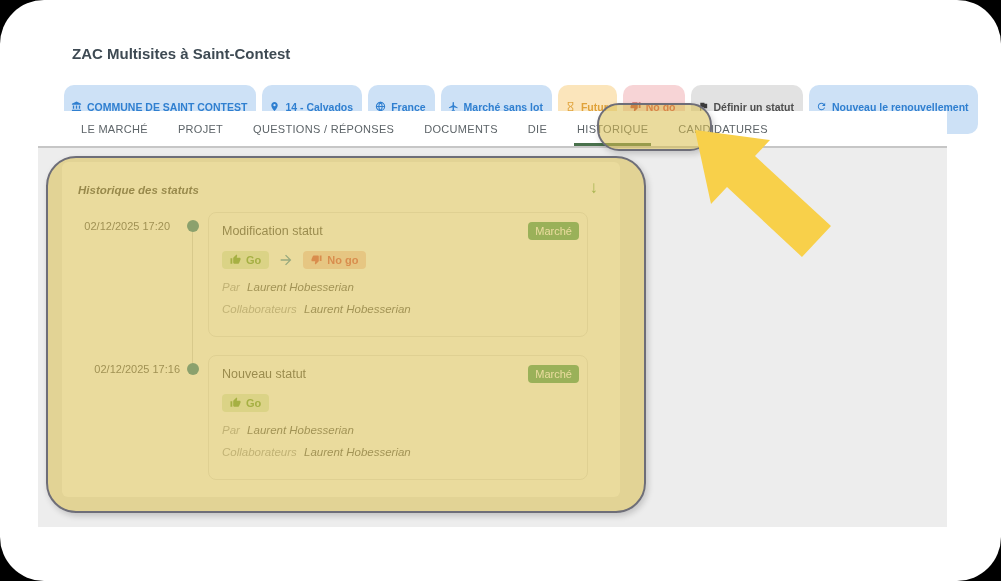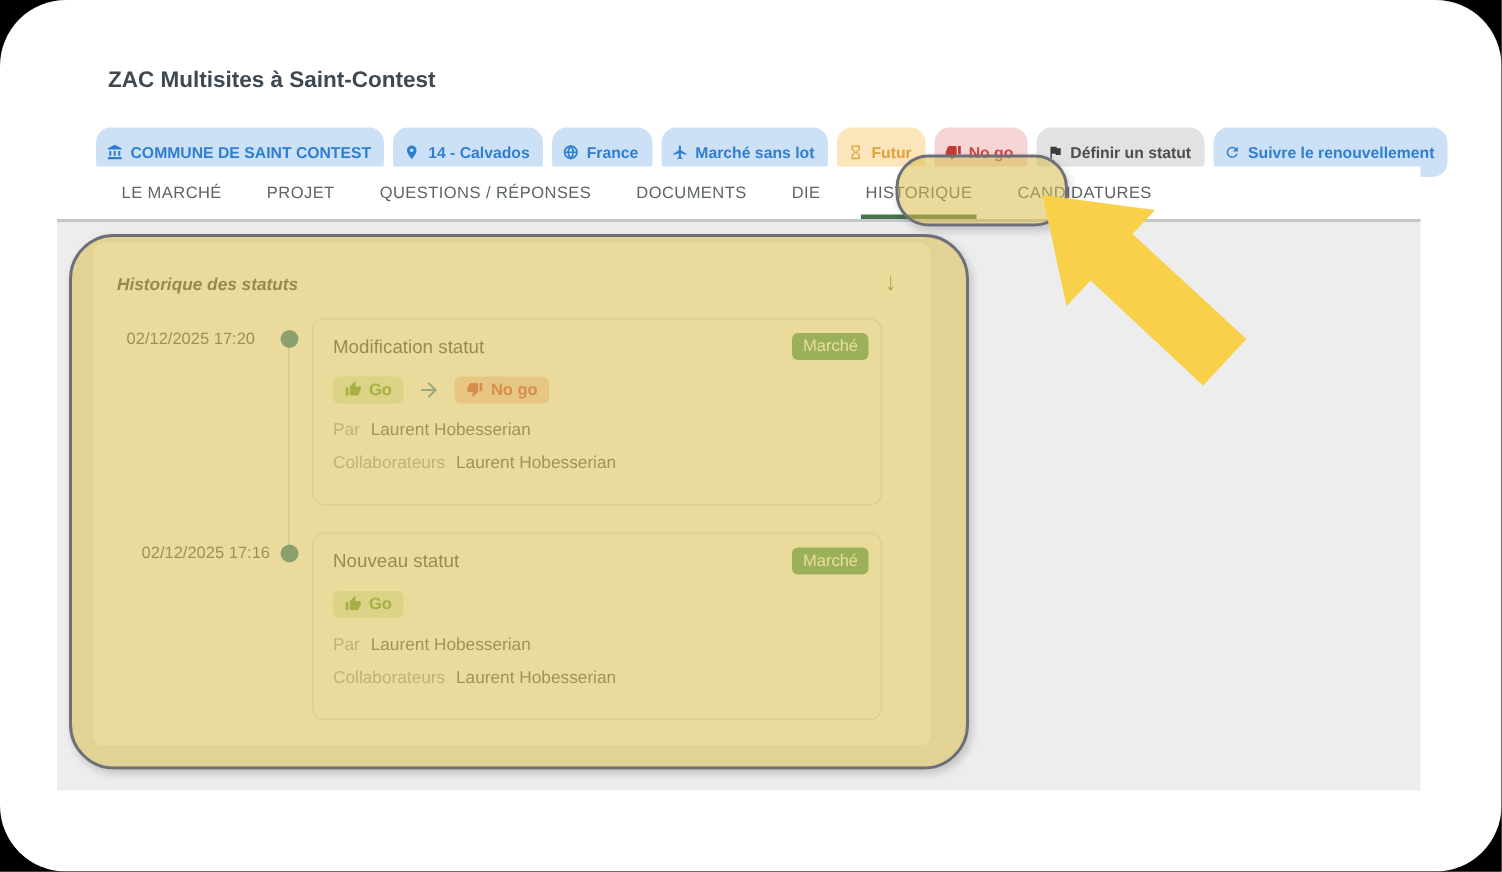--- a/index.html
+++ b/index.html
@@ -3,21 +3,21 @@
 <meta charset="utf-8">
 <style>
   html,body{margin:0;padding:0;background:#000;}
   body{width:1001px;height:581px;position:relative;overflow:hidden;
        font-family:"Liberation Sans",sans-serif;-webkit-font-smoothing:antialiased;}
   .window{position:absolute;inset:0;background:#fff;border-radius:44px;overflow:hidden;}
 
   
   .page-title{position:absolute;left:72px;top:45px;font-size:15px;font-weight:700;color:#3e4a53;}
   .badge-row{position:absolute;left:64px;top:85px;display:flex;gap:6px;align-items:center;}
-  .pill{display:inline-flex;align-items:center;gap:5px;height:33px;padding:0 9px 0 7px;
+  .pill{display:inline-flex;align-items:flex-start;gap:5px;height:33px;padding:16px 9px 0 7px;
         border-radius:10px;font-size:10.5px;font-weight:600;white-space:nowrap;}
   .pill svg{flex:0 0 auto;}
   .pill.blue{background:#cde1f6;color:#2f7fd0;}
   .pill.orange{background:#fbe5bb;color:#e0a23a;}
   .pill.red{background:#f7d4d6;color:#d64040;}
   .pill.red svg{color:#c23b36;}
   .pill.gray{background:#e2e2e2;color:#4e4e4e;}
   .pill.gray svg{color:#3c3c3c;}
 
   
@@ -45,21 +45,21 @@
         border:1px solid #e6e6e6;border-radius:8px;box-sizing:border-box;padding:11px 13px;}
   .card-title{font-size:12.5px;color:#4f4f4f;}
   .scope-badge{position:absolute;right:8px;top:9px;background:#4fa368;color:#fff;
                font-size:11px;padding:3px 7px;border-radius:4px;}
   .chip-row{display:flex;align-items:center;gap:9px;margin-top:13px;}
   .chip{display:inline-flex;align-items:flex-start;gap:5px;font-size:11px;font-weight:600;
         padding:3px 8px;border-radius:4px;}
   .chip.go{background:#ddedcd;color:#689f38;}
   .chip.nogo{background:#f6d0c4;color:#d9534f;}
   .transition-arrow{color:#4a90b8;}
-  .meta-row{margin-top:12px;font-size:11.5px;color:#5f5f5f;}
+  .meta-row{margin-top:12px;font-size:11.5px;color:#5f5f5f;font-style:italic;}
   .meta-label{color:#a5a5a5;margin-right:4px;}
 
   
   .hl-box{position:absolute;background:rgba(217,190,76,.55);border:2.5px solid #6e6e78;
           box-sizing:border-box;box-shadow:2px 3px 6px rgba(0,0,0,.18);pointer-events:none;z-index:40;}
   .hl-tab{left:597px;top:103px;width:115px;height:48px;border-radius:22px;}
   .hl-panel{left:46px;top:156px;width:600px;height:357px;border-radius:30px;}
   .arrow-layer{position:absolute;inset:0;pointer-events:none;z-index:50;}
 </style>
 </head>
@@ -110,21 +110,21 @@
     <span class="pill gray">
       <svg width="11" height="11" viewBox="0 0 24 24" fill="currentColor">
           <path d="M14.4 6 14 4H5v17h2v-7h5.6l.4 2h7V6z"></path>
         </svg>
       <span>Définir un statut</span>
     </span>
     <span class="pill blue">
       <svg width="11" height="11" viewBox="0 0 24 24" fill="currentColor">
           <path d="M17.65 6.35A7.96 7.96 0 0 0 12 4c-4.42 0-7.99 3.58-8 8s3.57 8 8 8c3.73 0 6.84-2.55 7.73-6h-2.08a5.99 5.99 0 0 1-5.65 4c-3.31 0-6-2.69-6-6s2.69-6 6-6c1.66 0 3.14.69 4.22 1.78L13 11h7V4l-2.35 2.35z"></path>
         </svg>
-      <span>Suivre le renouvellement</span>
+      <span>Nouveau le renouvellement</span>
     </span>
   </div>
 
   <div class="tabbar">
     <span class="tab">LE MARCHÉ</span>
     <span class="tab">PROJET</span>
     <span class="tab">QUESTIONS / RÉPONSES</span>
     <span class="tab">DOCUMENTS</span>
     <span class="tab">DIE</span>
     <span class="tab active">HISTORIQUE</span>

